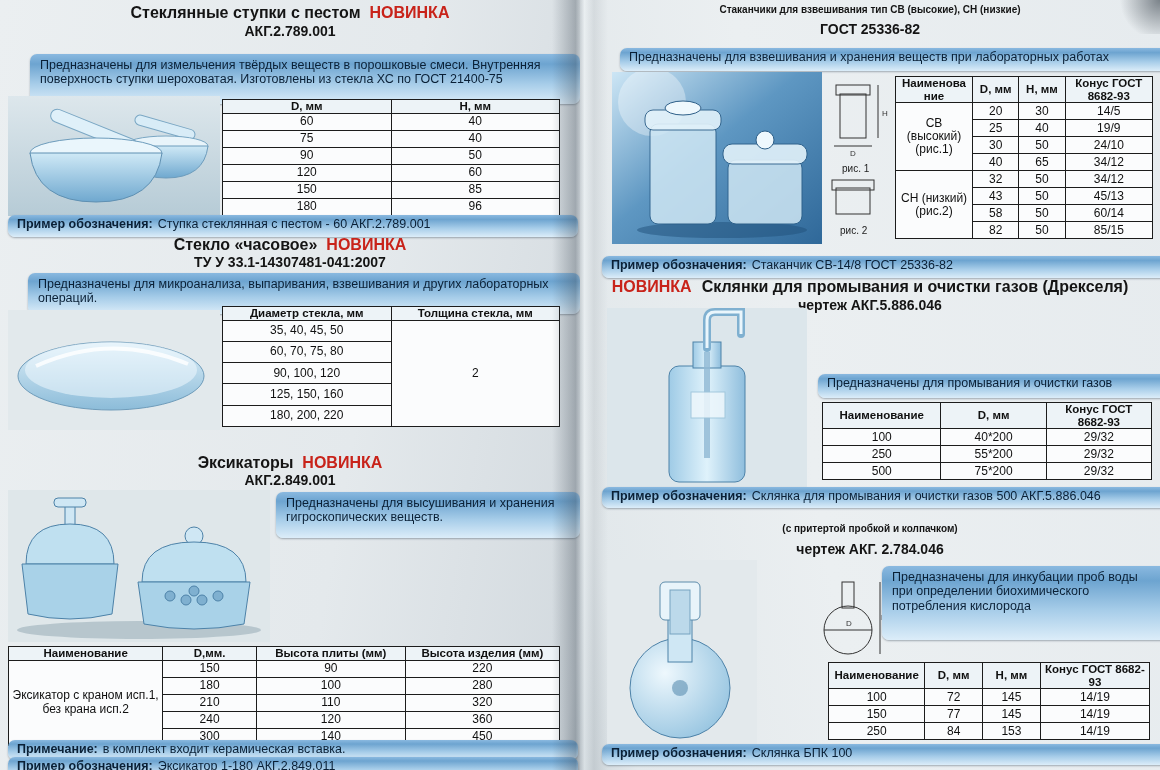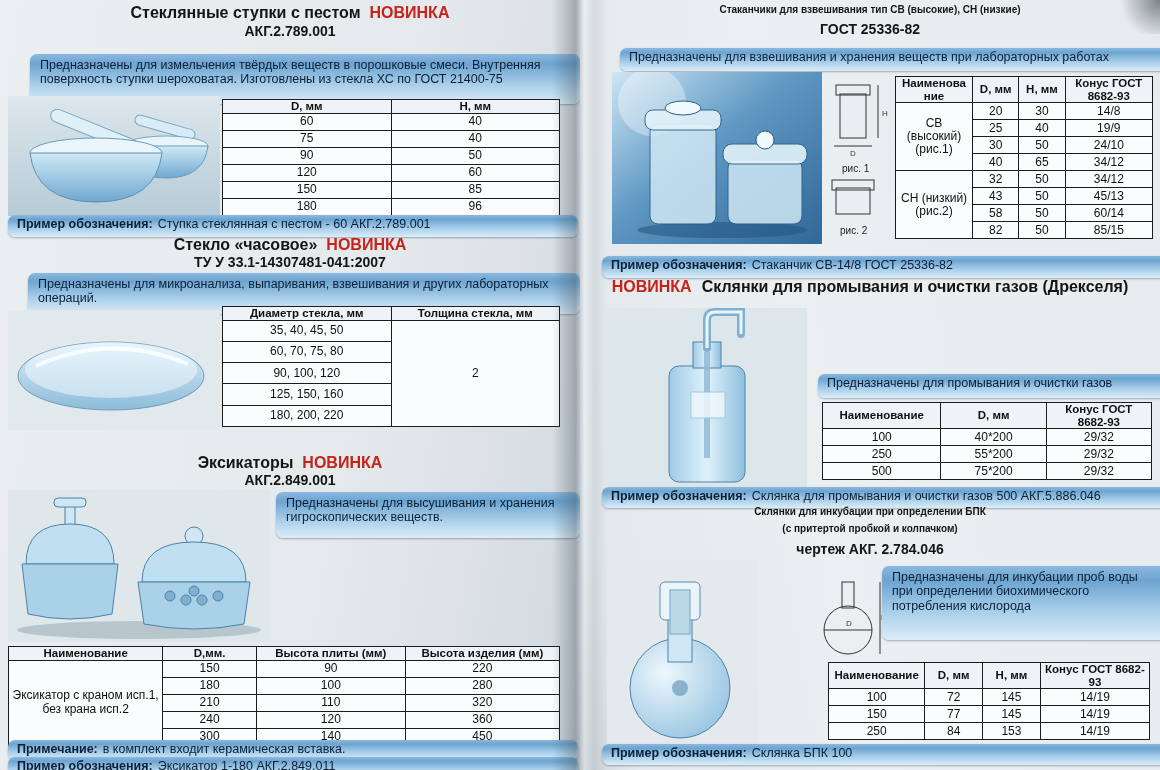--- a/index.html
+++ b/index.html
@@ -311,21 +311,21 @@
               <th>D, мм</th>
               <th>Н, мм</th>
               <th>Конус ГОСТ 8682-93</th>
             </tr>
           </thead>
           <tbody>
             <tr>
               <td rowspan="4">СВ (высокий) (рис.1)</td>
               <td>20</td>
               <td>30</td>
-              <td>14/8</td>
+              <td>14/5</td>
             </tr>
             <tr>
               <td>25</td>
               <td>40</td>
               <td>19/9</td>
             </tr>
             <tr>
               <td>30</td>
               <td>50</td>
               <td>24/10</td>
@@ -359,20 +359,21 @@
           </tbody>
         </table>
       </div>
     <div class="banner line" style="left:22px;top:256px;width:548px;height:18px;">
       <b>Пример обозначения:</b><span>Стаканчик СВ-14/8 ГОСТ 25336-82</span>
     </div>
 
     <div class="t t1" style="top:278px;">
       <span class="badge badge-lead">НОВИНКА</span><span>Склянки для промывания и очистки газов (Дрекселя)</span>
     </div>
+    <div class="t t2" style="top:297px;">чертеж АКГ.5.886.046</div>
     <div class="ph" style="left:27px;top:308px;width:200px;height:182px;">
       <svg width="200" height="182" viewBox="0 0 200 182">
         <defs>
             <linearGradient id="dxA" x1="0" y1="0" x2="1" y2="0">
               <stop offset="0" stop-color="#9fcbe6"></stop>
               <stop offset="0.5" stop-color="#dff2fb"></stop>
               <stop offset="1" stop-color="#8fbedd"></stop>
             </linearGradient>
           </defs>
         <rect width="200" height="182" fill="#dce6eb"></rect>
@@ -417,21 +418,20 @@
               <td>75*200</td>
               <td>29/32</td>
             </tr>
           </tbody>
         </table>
       </div>
     <div class="banner line" style="left:22px;top:487px;width:548px;height:17px;">
       <b>Пример обозначения:</b><span>Склянка для промывания и очистки газов 500 АКГ.5.886.046</span>
     </div>
 
-    <div class="t t1s" style="top:506px;">Склянки для инкубации при определении БПК</div>
     <div class="t t1s" style="top:523px;">(с притертой пробкой и колпачком)</div>
     <div class="t t2" style="top:541px;">чертеж АКГ. 2.784.046</div>
     <div class="ph" style="left:27px;top:560px;width:150px;height:186px;">
       <svg width="150" height="186" viewBox="0 0 150 186">
         <defs>
             <radialGradient id="bpA" cx="0.35" cy="0.35" r="0.8">
               <stop offset="0" stop-color="#eef8fd"></stop>
               <stop offset="1" stop-color="#8fc0de"></stop>
             </radialGradient>
           </defs>

